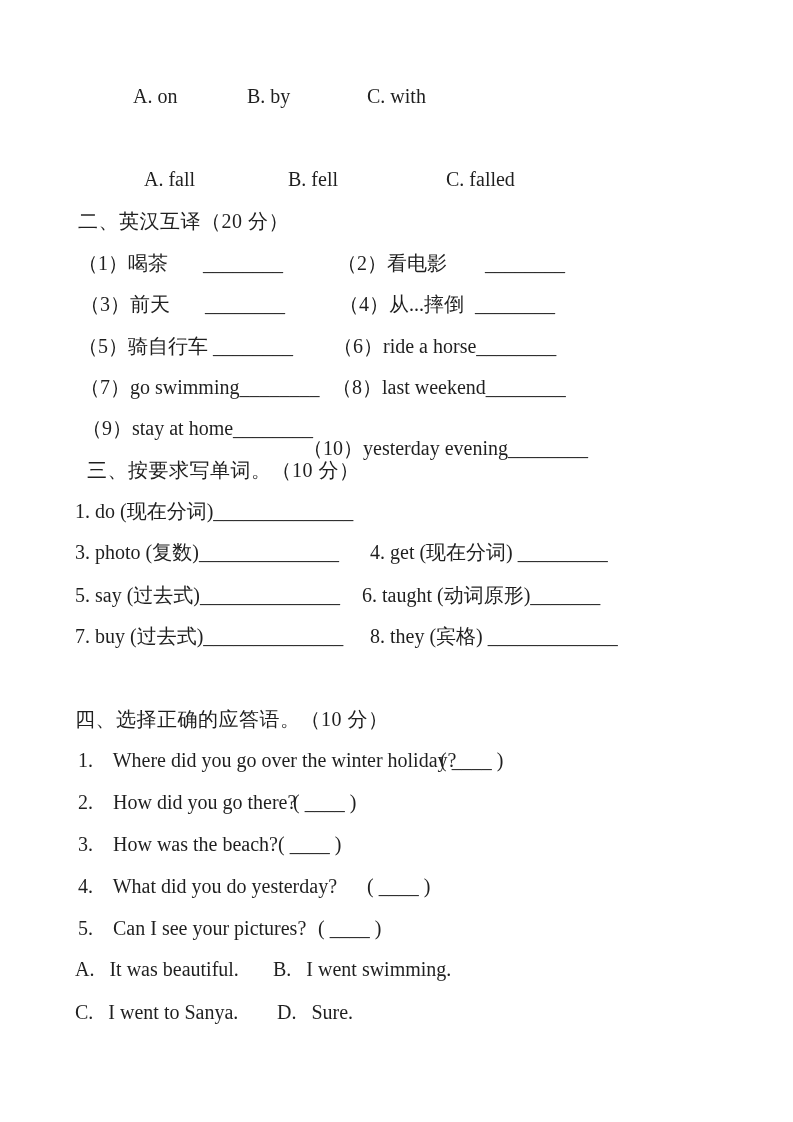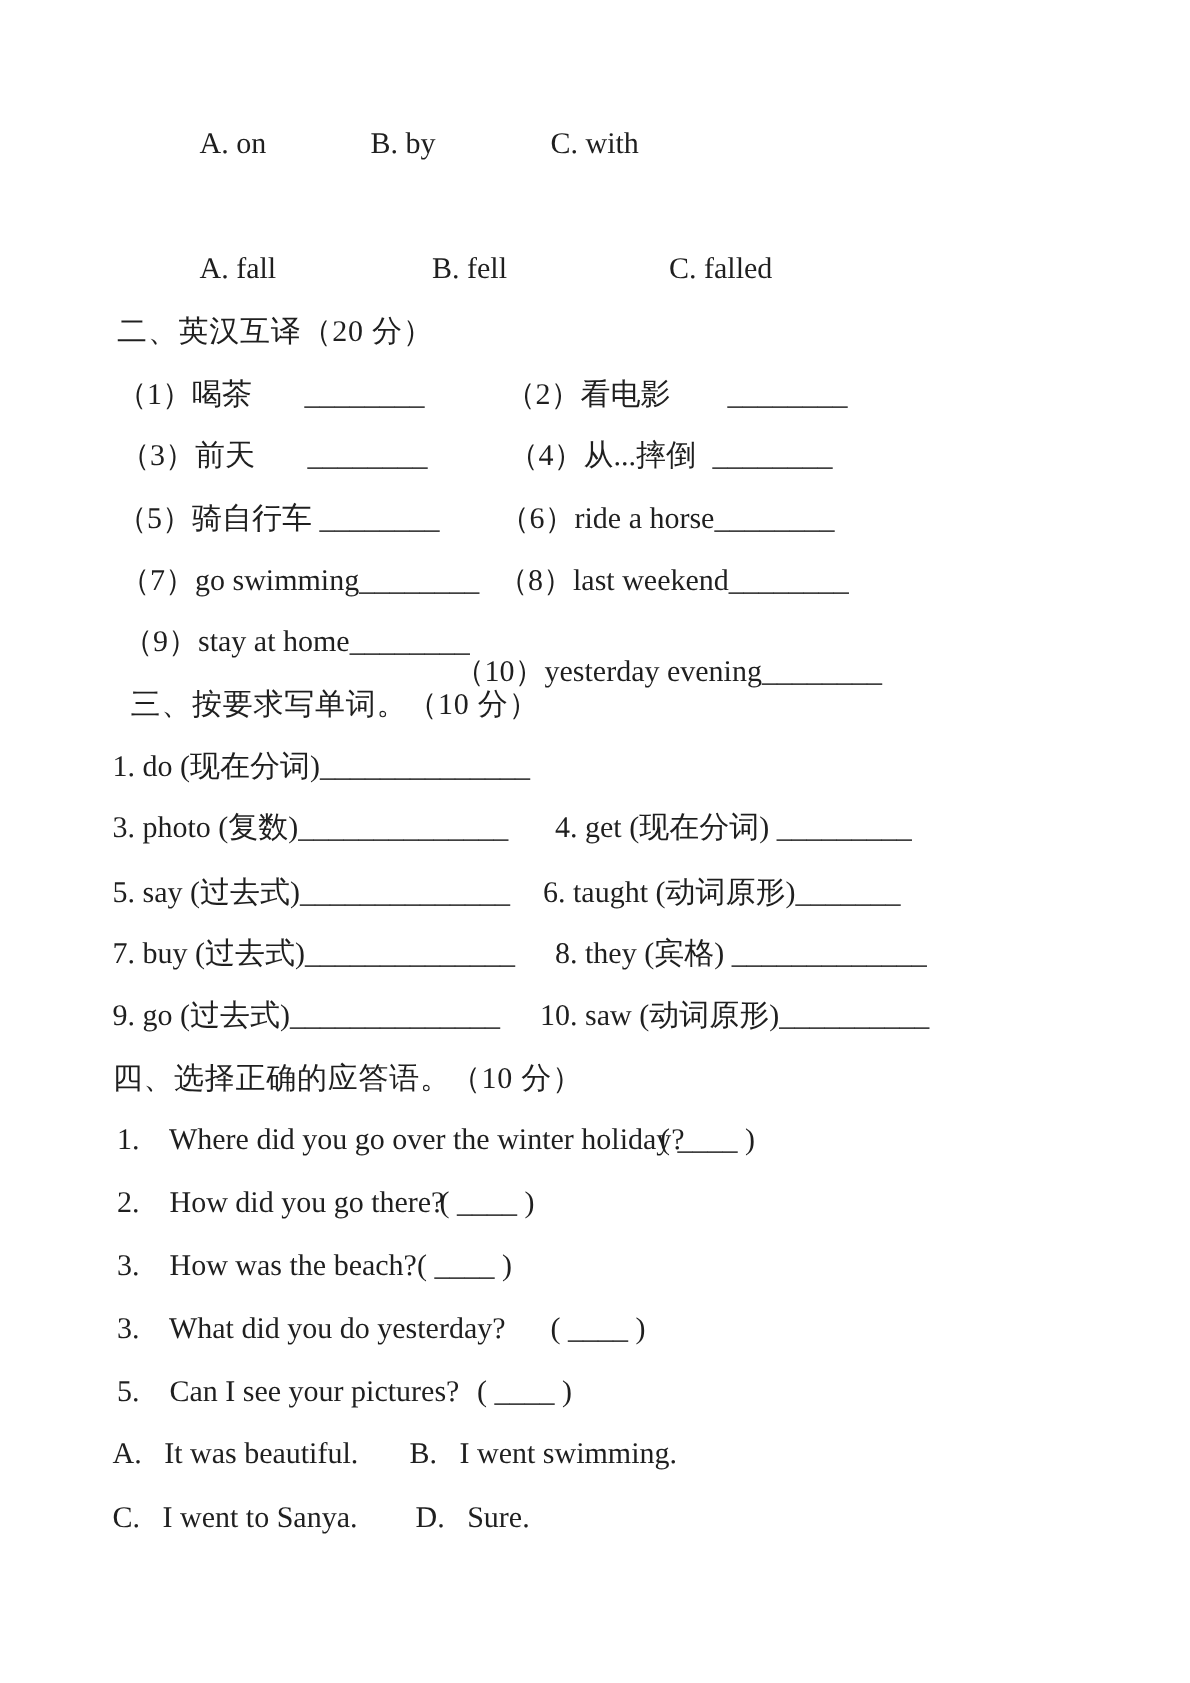--- a/index.html
+++ b/index.html
@@ -30,21 +30,21 @@
 </head>
 <body>
 
 <div class="page">
 
   <span class="seg" style="left:133px; top:83px">A. on</span>
   <span class="seg" style="left:247px; top:83px">B. by</span>
   <span class="seg" style="left:367px; top:83px">C. with</span>
 
 
-  <span class="seg" style="left:133px; top:166px">A. fall</span>
+  <span class="seg" style="left:144px; top:166px">A. fall</span>
   <span class="seg" style="left:288px; top:166px">B. fell</span>
   <span class="seg" style="left:446px; top:166px">C. falled</span>
 
   <span class="seg title" style="left:78px; top:208px">二、英汉互译（20 分）</span>
 
   <span class="seg" style="left:78px;  top:250px">（1）喝茶</span>
   <span class="seg" style="left:203px; top:250px">________</span>
   <span class="seg" style="left:337px; top:250px">（2）看电影</span>
   <span class="seg" style="left:485px; top:250px">________</span>
 
@@ -68,35 +68,33 @@
 
   <span class="seg" style="left:75px;  top:539px">3. photo (复数)______________</span>
   <span class="seg" style="left:370px; top:539px">4. get (现在分词) _________</span>
 
   <span class="seg" style="left:75px;  top:582px">5. say (过去式)______________</span>
   <span class="seg" style="left:362px; top:582px">6. taught (动词原形)_______</span>
 
   <span class="seg" style="left:75px;  top:623px">7. buy (过去式)______________</span>
   <span class="seg" style="left:370px; top:623px">8. they (宾格) _____________</span>
 
-  <span class="seg" style="left:75px;  top:664px">9. go (过去式)______________</span>
-  <span class="seg" style="left:360px; top:664px">10. saw (动词原形)__________</span>
 
   <span class="seg title" style="left:75px; top:706px">四、选择正确的应答语。（10 分）</span>
 
   <span class="seg" style="left:78px;  top:747px">1.    Where did you go over the winter holiday?</span>
   <span class="seg" style="left:440px; top:747px">( ____ )</span>
 
   <span class="seg" style="left:78px;  top:789px">2.    How did you go there?</span>
   <span class="seg" style="left:293px; top:789px">( ____ )</span>
 
   <span class="seg" style="left:78px;  top:831px">3.    How was the beach?</span>
   <span class="seg" style="left:278px; top:831px">( ____ )</span>
 
-  <span class="seg" style="left:78px;  top:873px">3.    What did you do yesterday?</span>
+  <span class="seg" style="left:78px;  top:873px">4.    What did you do yesterday?</span>
   <span class="seg" style="left:367px; top:873px">( ____ )</span>
 
   <span class="seg" style="left:78px;  top:915px">5.    Can I see your pictures?</span>
   <span class="seg" style="left:318px; top:915px">( ____ )</span>
 
   <span class="seg" style="left:75px;  top:956px">A.   It was beautiful.</span>
   <span class="seg" style="left:273px; top:956px">B.   I went swimming.</span>
 
   <span class="seg" style="left:75px;  top:999px">C.   I went to Sanya.</span>
   <span class="seg" style="left:277px; top:999px">D.   Sure.</span>

